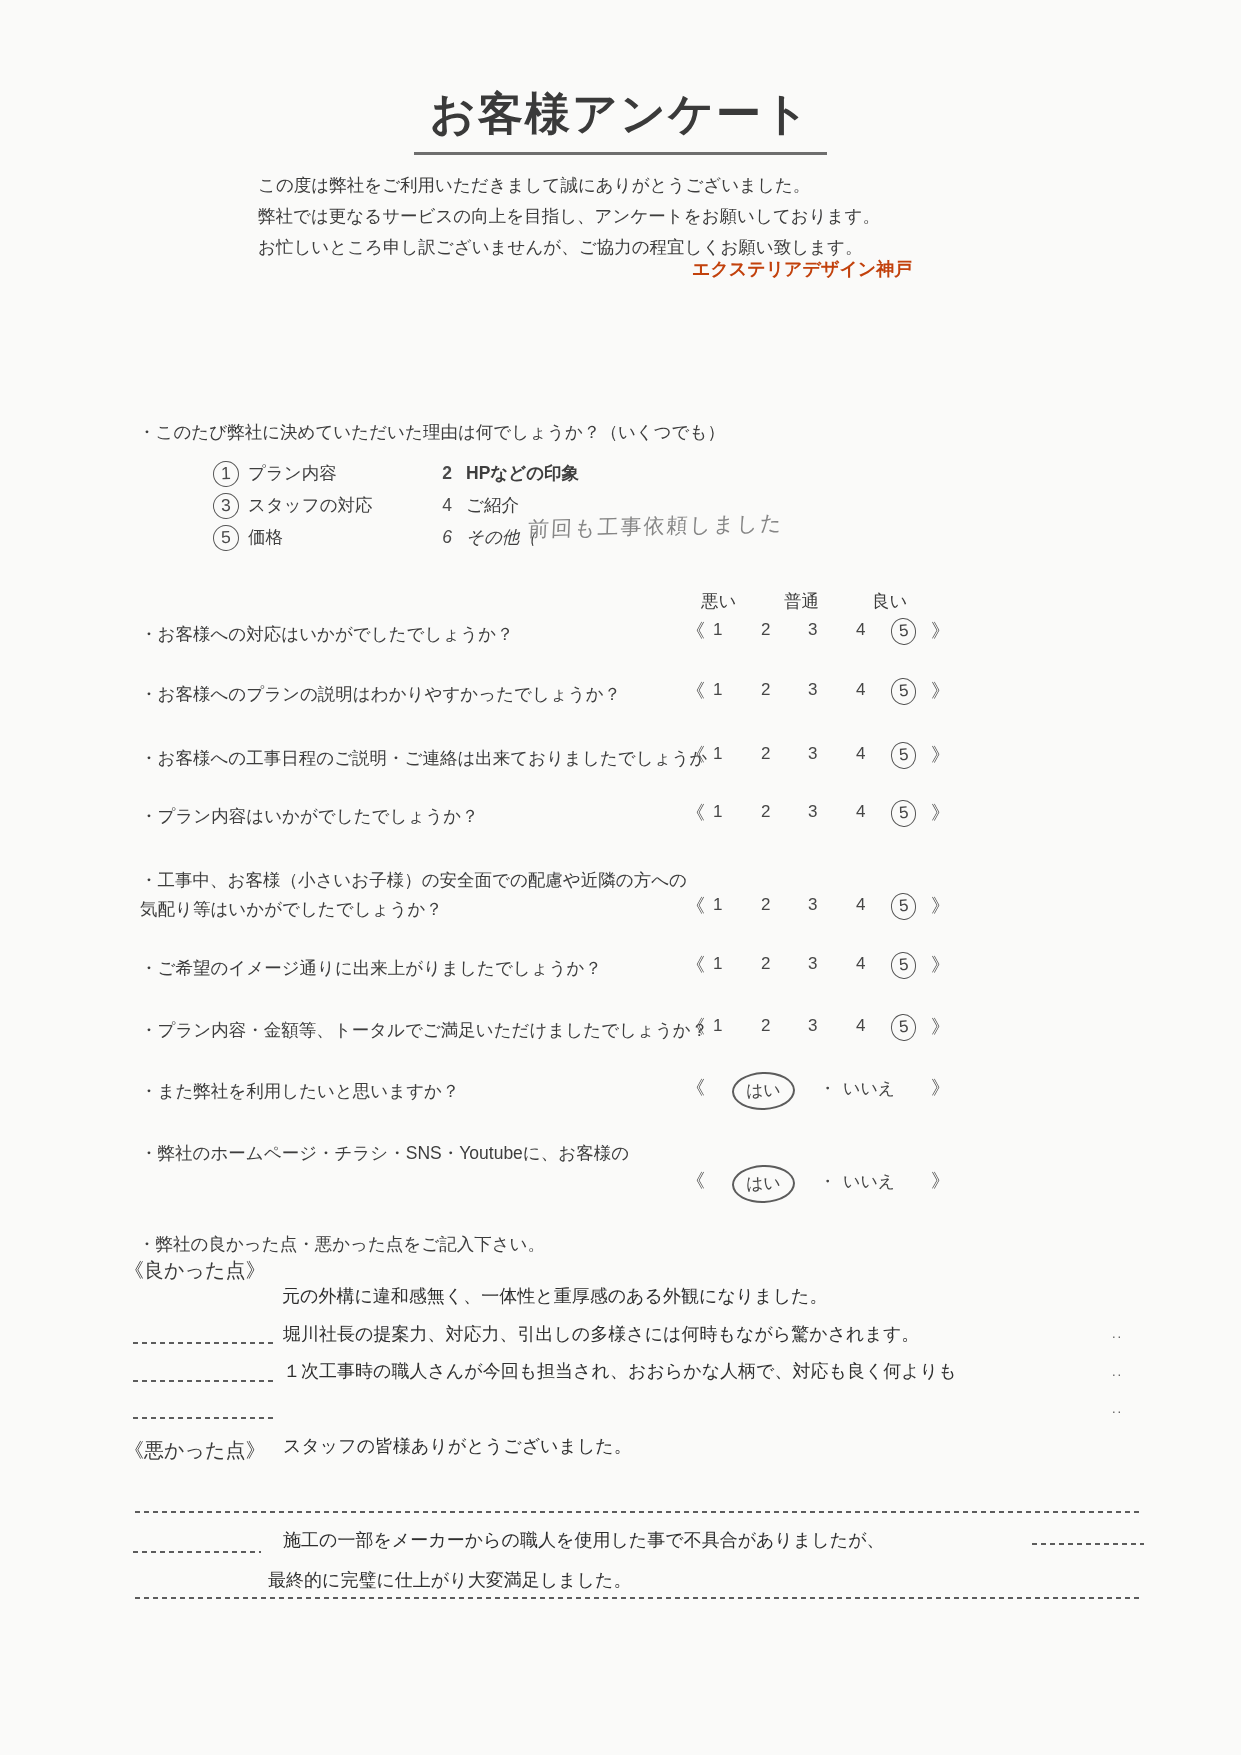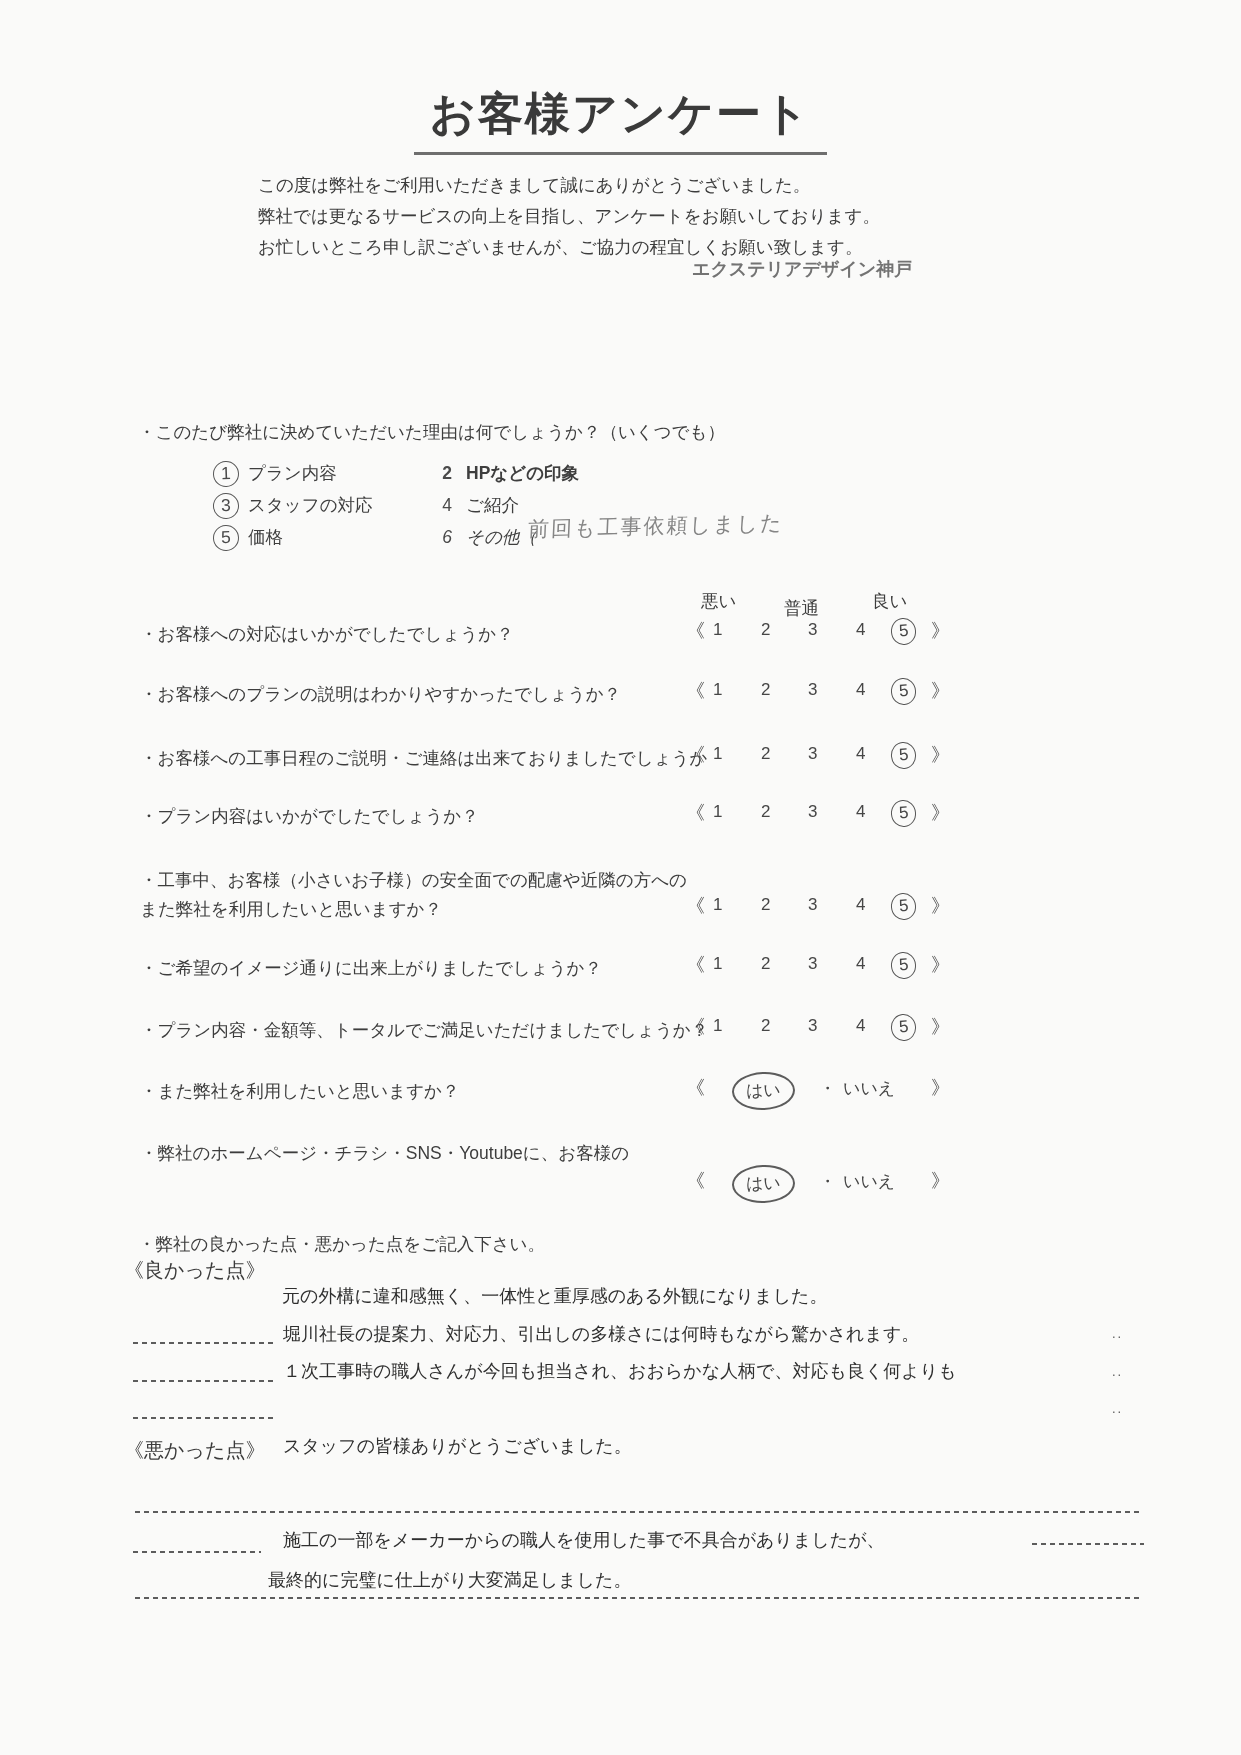--- a/index.html
+++ b/index.html
@@ -12,21 +12,21 @@
 
   
   .title-wrap { position:absolute; top:84px; left:0; width:100%; text-align:center; }
   .title {
     display:inline-block; font-size:45px; font-weight:600; letter-spacing:2px;
     color:#3a3a3a; border-bottom:3px solid #6e6e6e; padding:0 16px 8px 16px;
   }
 
   
   .intro { position:absolute; left:258px; top:170px; font-size:17.5px; line-height:31px; color:#3c3c3c; }
-  .company { position:absolute; left:692px; top:257px; font-size:18px; font-weight:700; color:#737373; }
+  .company { position:absolute; left:692px; top:257px; font-size:18px; font-weight:700; color:#c2410c; }
 
   
   .q-reason { position:absolute; left:138px; top:420px; font-size:17.5px; color:#3d3d3d; }
   .opt { position:absolute; font-size:17.5px; height:30px; }
   .opt .num { display:inline-block; min-width:20px; text-align:center; color:#4a4a4a; }
   .opt .num.circ {
     border:1.6px solid #565656; border-radius:50%; width:24px; height:24px;
     line-height:23px; transform:rotate(-2deg);
   }
   .opt .olabel { margin-left:9px; }
@@ -101,21 +101,21 @@
   </div>
   <div class="opt abs" style="left:213px; top:525px;">
     <span class="num circ">5</span><span class="olabel">価格</span>
   </div>
   <div class="opt abs" style="left:437px; top:525px;font-style:italic;">
     <span class="num">6</span><span class="olabel">その他（</span>
   </div>
   <div class="hand">前回も工事依頼しました</div>
 
   <span class="scale-head abs" style="left:701px; top:589px;">悪い</span>
-  <span class="scale-head abs" style="left:784px; top:589px;margin-top:7px;">普通</span>
+  <span class="scale-head abs" style="left:784px; top:589px;">普通</span>
   <span class="scale-head abs" style="left:872px; top:589px;">良い</span>
 
   <div class="qrow" style="top:620px;">
     <div class="qtext">
         <div>・お客様への対応はいかがでしたでしょうか？</div>
       </div>
     <div class="scale">
       <span class="br o">《</span>
       <span class="d p1">1</span>
       <span class="d p2">2</span>
@@ -167,21 +167,21 @@
       <span class="d p3">3</span>
       <span class="d p4">4</span>
       <span class="d p5 circled">5</span>
       <span class="br c">》</span>
     </div>
   </div>
 
   <div class="qrow" style="top:866px;">
     <div class="qtext">
       <div>・工事中、お客様（小さいお子様）の安全面での配慮や近隣の方への</div>
-      <div>また弊社を利用したいと思いますか？</div>
+      <div>気配り等はいかがでしたでしょうか？</div>
     </div>
     <div class="scale" style="top:29px;">
       <span class="br o">《</span>
       <span class="d p1">1</span>
       <span class="d p2">2</span>
       <span class="d p3">3</span>
       <span class="d p4">4</span>
       <span class="d p5 circled">5</span>
       <span class="br c">》</span>
     </div>

